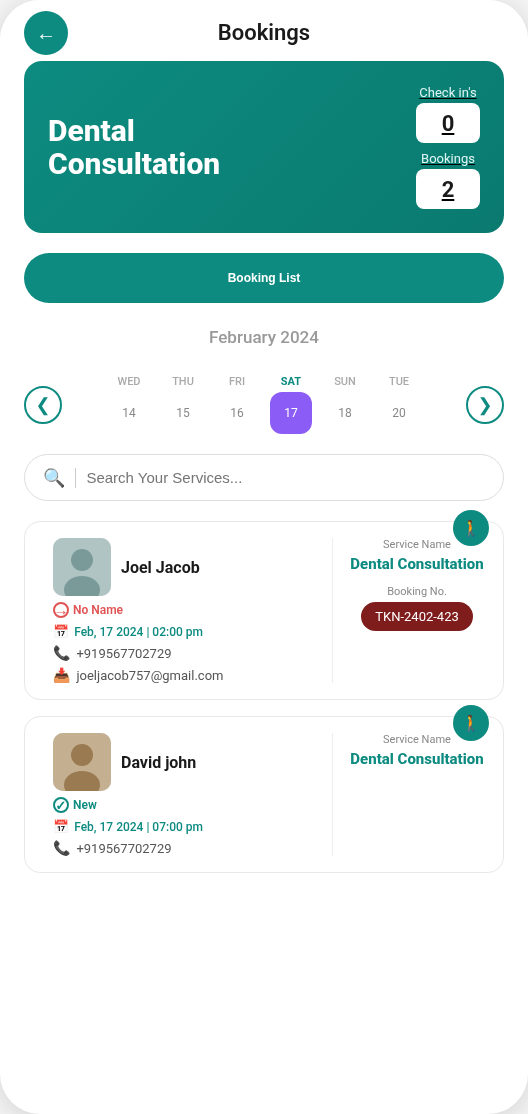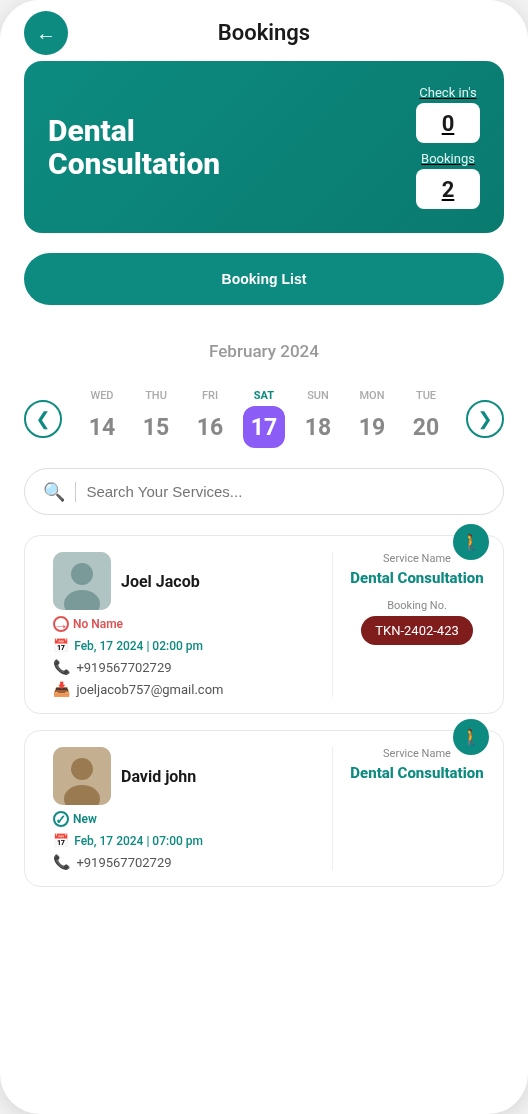--- a/index.html
+++ b/index.html
@@ -107,24 +107,24 @@
     }
 
     
     .booking-list-btn {
       width: 100%;
       background: #0d8b80;
       color: #fff;
       border: none;
       border-radius: 30px;
       padding: 18px;
-      font-size: 14px;
+      font-size: 12px;
       font-weight: 600;
       cursor: pointer;
-      margin-bottom: 36px;
+      margin-bottom: 24px;
     }
 
     
     .calendar-section {
       margin-bottom: 20px;
     }
     .calendar-month {
       text-align: center;
       font-size: 17px;
       font-weight: 500;
@@ -164,22 +164,22 @@
       gap: 4px;
       min-width: 48px;
     }
     .day-label {
       font-size: 11px;
       color: #aaa;
       font-weight: 500;
       text-transform: uppercase;
     }
     .day-num {
-      font-size: 23px;
-      font-weight: 700;
+      font-size: 12px;
+      font-weight: 400;
       color: #888;
       width: 42px;
       height: 42px;
       display: flex;
       align-items: center;
       justify-content: center;
       border-radius: 12px;
     }
     .day-item.active .day-label { color: #0d8b80; font-weight: 700; }
     .day-item.active .day-num {
@@ -386,24 +386,20 @@
     <span class="day-label">FRI</span>
     <span class="day-num">16</span>
   </div>
             <div class="day-item active">
     <span class="day-label">SAT</span>
     <span class="day-num">17</span>
   </div>
             <div class="day-item">
     <span class="day-label">SUN</span>
     <span class="day-num">18</span>
-  </div>
-            <div class="day-item">
-    <span class="day-label">MON</span>
-    <span class="day-num">19</span>
   </div>
             <div class="day-item">
     <span class="day-label">TUE</span>
     <span class="day-num">20</span>
   </div>
           </div>
         <button class="cal-nav">❯</button>
       </div>
     </div>
 

